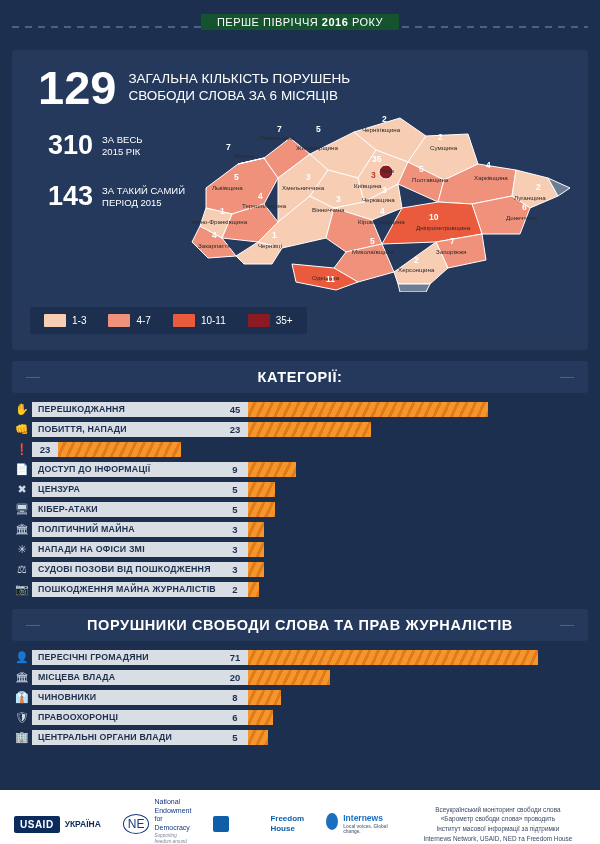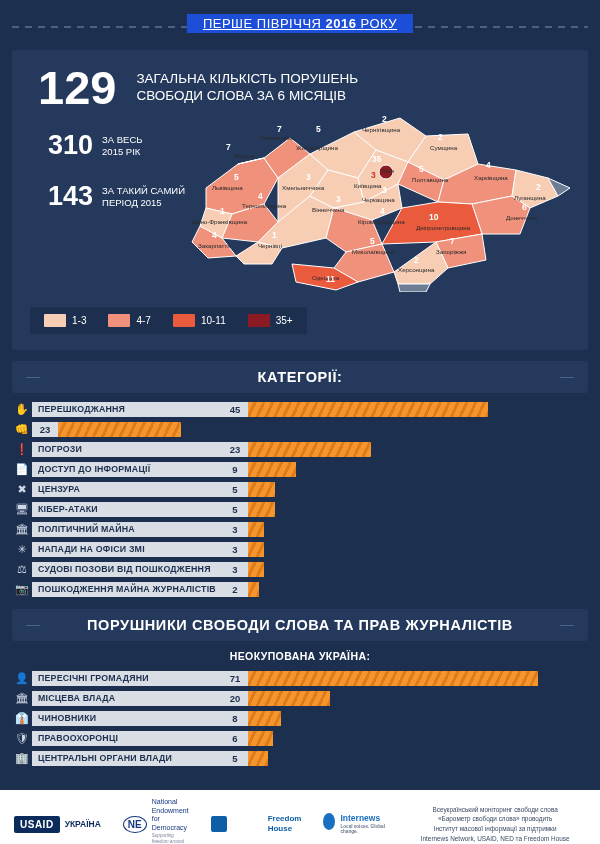--- a/index.html
+++ b/index.html
@@ -27,32 +27,31 @@
   .logo-text { font-size: 7.5px; line-height: 1.25; color: #ffffff; }
 
   
   .subbar { position: relative; margin-top: 14px; height: 26px; }
   .subbar .dashes {
     position: absolute; top: 12px; left: 12px; right: 12px; height: 2px;
     background: repeating-linear-gradient(to right, #4a6189 0 7px, transparent 7px 13px);
   }
   .subbar .pill {
     position: absolute; left: 50%; transform: translateX(-50%); top: 0;
-    background: #1d4ed8; padding: 2px 16px; font-size: 13px; letter-spacing: .5px;
+    background: #14532d; padding: 2px 16px; font-size: 11px; letter-spacing: .5px;
     white-space: nowrap;
-    text-decoration: underline;
   }
   .subbar .pill b { color: #ffffff; }
 
   
   .panel {
     margin: 10px 12px 0 12px; background: #24395c; border-radius: 3px;
     position: relative; height: 300px; overflow: hidden;
   }
-  .big-stat { position: absolute; left: 26px; top: 14px; display: flex; align-items: center; gap: 20px; }
+  .big-stat { position: absolute; left: 26px; top: 14px; display: flex; align-items: center; gap: 12px; }
   .big-num { font-size: 47px; font-weight: bold; line-height: 1; }
   .big-txt { font-size: 13.5px; line-height: 1.25; max-width: 290px; }
 
   .sub-stat { position: absolute; display: flex; align-items: center; gap: 9px; }
   .sub-stat .n { font-size: 27px; font-weight: bold; line-height: 1; }
   .sub-stat .t { font-size: 9.5px; line-height: 1.25; }
   .stat2 { left: 36px; top: 82px; }
   .stat3 { left: 36px; top: 133px; }
 
   
@@ -112,21 +111,21 @@
     background: #ffffff; display: flex; align-items: center; padding: 12px 14px;
   }
   .f-logos { display: flex; align-items: center; gap: 22px; flex: 1; }
   .f-usaid { display: flex; align-items: center; gap: 5px; }
   .usaid-mark {
     background: #0b2b5c; color: #fff; font-size: 10px; font-weight: bold;
     padding: 3px 6px; border-radius: 2px; letter-spacing: .5px;
   }
   .usaid-txt { font-size: 8.5px; font-weight: bold; color: #0b2b5c; }
   .f-ned { display: flex; align-items: center; gap: 5px; }
-  .ned-mark { border: 1.4px solid #14387f; color: #14387f; font-size: 10px; font-weight: bold; padding: 2px 4px; border-radius: 50%; }
+  .ned-mark { border: 1.4px solid #14387f; color: #14387f; font-size: 12px; font-weight: normal; padding: 2px 4px; border-radius: 50%; }
   .ned-txt { font-size: 7px; color: #14387f; line-height: 1.25; }
   .ned-txt i { display: block; font-size: 4.6px; color: #7a8499; font-style: italic; }
   .f-fh { display: flex; align-items: center; gap: 5px; }
   .fh-mark { width: 16px; height: 16px; background: #0e5ea8; border-radius: 2px; }
   .fh-txt { font-size: 8px; font-weight: bold; color: #0e5ea8; line-height: 1.2; margin-left: 36px; }
   .f-in { display: flex; align-items: flex-start; gap: 5px; }
   .in-mark { width: 17px; height: 17px; background: #1b6fc0; border-radius: 50%; }
   .in-txt { font-size: 8.5px; font-weight: bold; color: #1b6fc0; line-height: 1.2; }
   .in-txt i { display: block; font-size: 4.6px; color: #6a7890; font-style: normal; }
   .f-note { flex: 0 0 220px; font-size: 6.4px; color: #3b4a63; line-height: 1.5; text-align: center; }
@@ -308,26 +307,26 @@
   <div class="sec-head">КАТЕГОРІЇ:</div>
   <div class="bars" id="categories-bars">
       <div class="bar-row">
         <div class="bar-icon">✋</div>
         <div class="bar-label">ПЕРЕШКОДЖАННЯ</div>
         <div class="bar-value">45</div>
         <div class="bar-fill" style="width: 240px;"></div>
       </div>
       <div class="bar-row">
         <div class="bar-icon">👊</div>
+        <div class="bar-label">ПОБИТТЯ, НАПАДИ</div>
         <div class="bar-value">23</div>
         <div class="bar-fill" style="width: 122.667px;"></div>
       </div>
       <div class="bar-row">
         <div class="bar-icon">❗</div>
-        <div class="bar-label">ПОГРОЗИ</div>
         <div class="bar-value">23</div>
         <div class="bar-fill" style="width: 122.667px;"></div>
       </div>
       <div class="bar-row">
         <div class="bar-icon">📄</div>
         <div class="bar-label">ДОСТУП ДО ІНФОРМАЦІЇ</div>
         <div class="bar-value">9</div>
         <div class="bar-fill" style="width: 48px;"></div>
       </div>
       <div class="bar-row">
@@ -362,21 +361,20 @@
       </div>
       <div class="bar-row">
         <div class="bar-icon">📷</div>
         <div class="bar-label">ПОШКОДЖЕННЯ МАЙНА ЖУРНАЛІСТІВ</div>
         <div class="bar-value">2</div>
         <div class="bar-fill" style="width: 10.6667px;"></div>
       </div>
     </div>
 
   <div class="sec-head">ПОРУШНИКИ СВОБОДИ СЛОВА ТА ПРАВ ЖУРНАЛІСТІВ</div>
-  <div class="sub-head">НЕОКУПОВАНА УКРАЇНА:</div>
   <div class="bars" id="violators-bars">
       <div class="bar-row">
         <div class="bar-icon">👤</div>
         <div class="bar-label">ПЕРЕСІЧНІ ГРОМАДЯНИ</div>
         <div class="bar-value">71</div>
         <div class="bar-fill" style="width: 290px;"></div>
       </div>
       <div class="bar-row">
         <div class="bar-icon">🏛</div>
         <div class="bar-label">МІСЦЕВА ВЛАДА</div>

